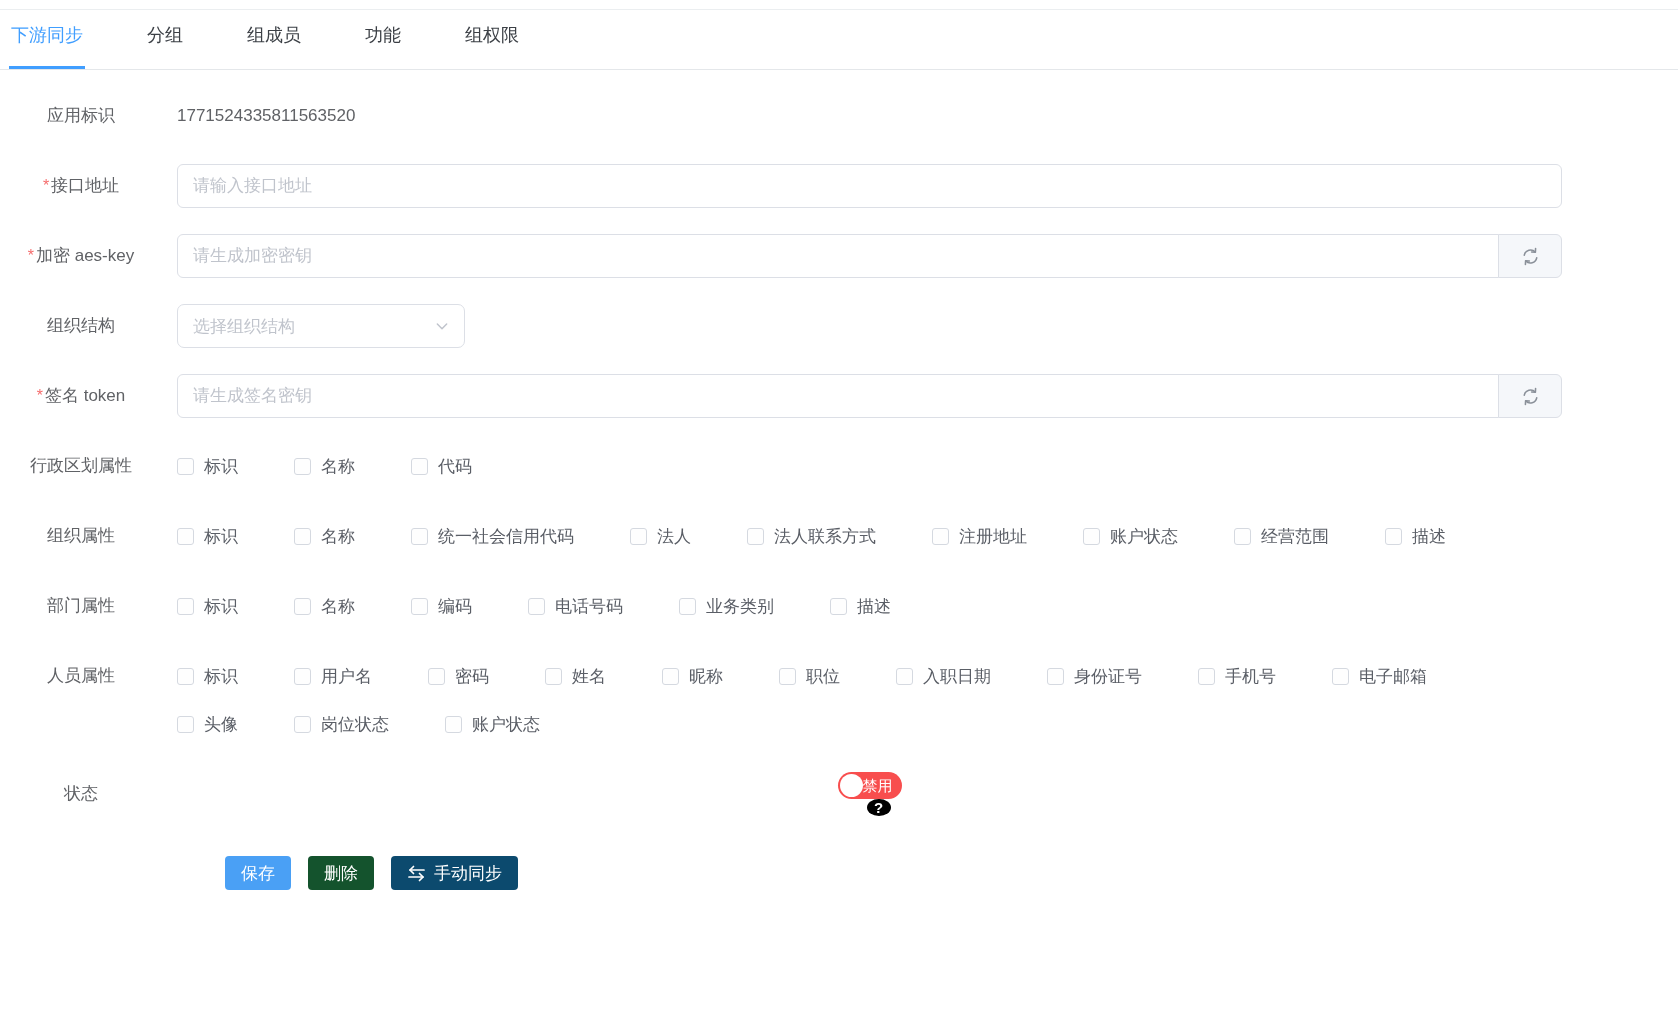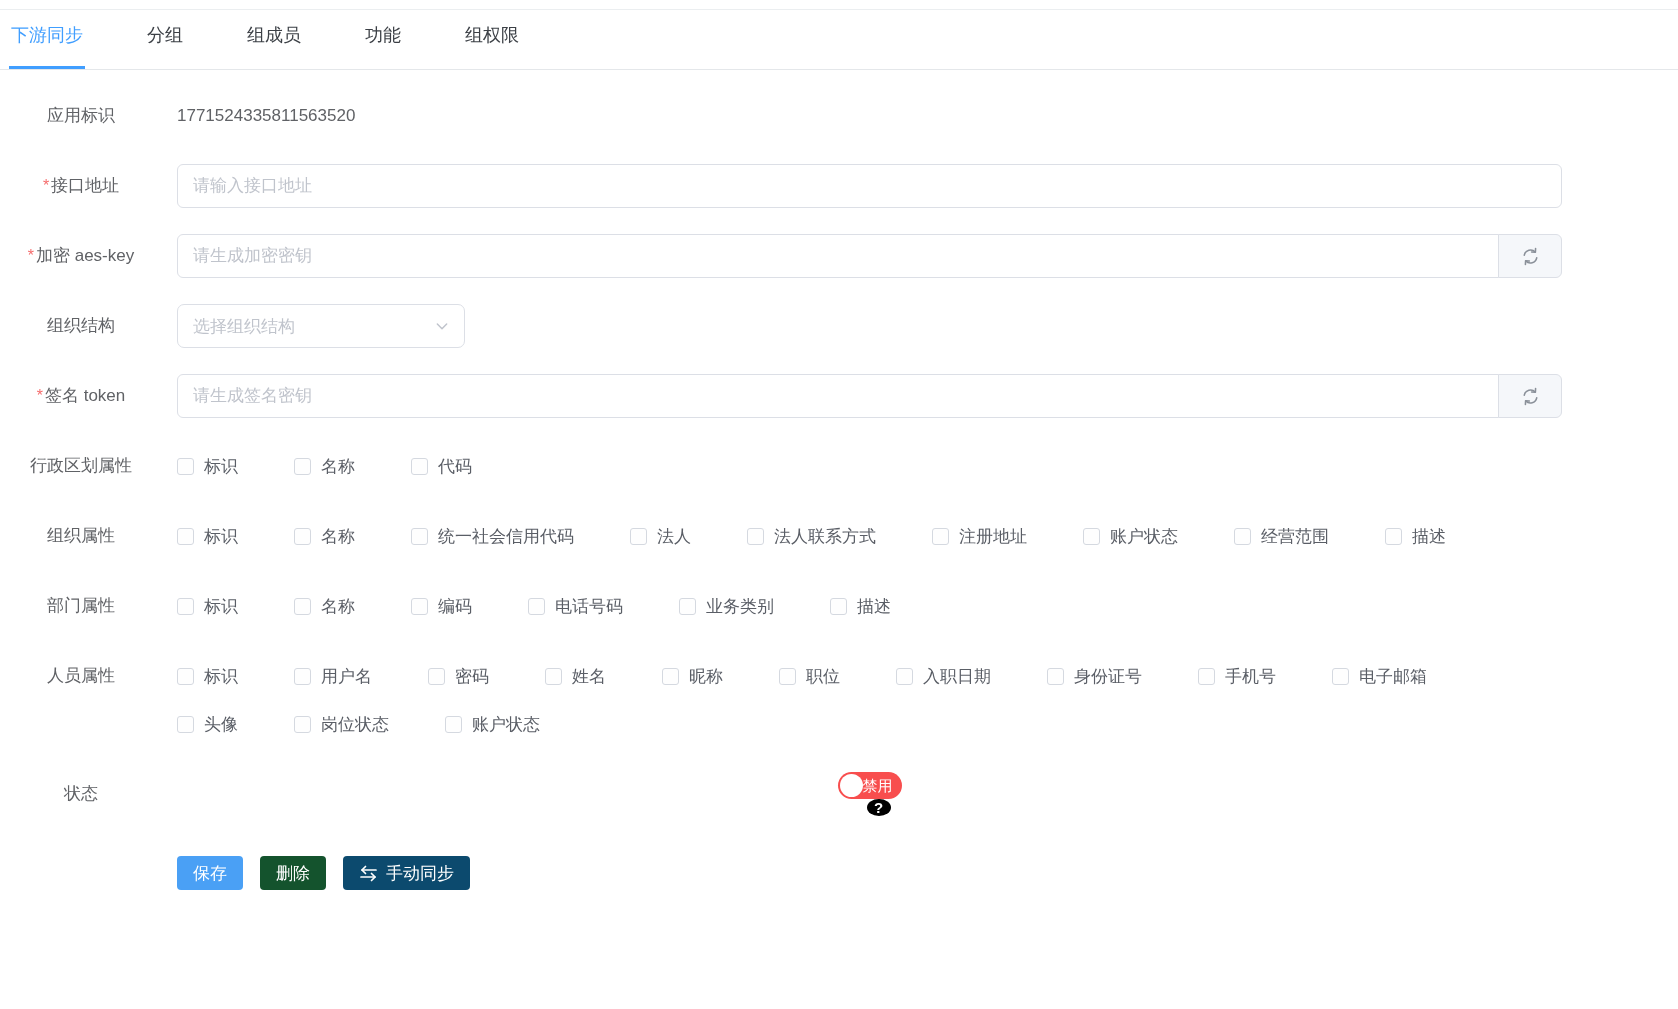--- a/index.html
+++ b/index.html
@@ -147,21 +147,21 @@
     color: #fff;
     font-size: 17px;
     font-family: inherit;
     padding: 0 16px;
     margin-right: 17px;
     cursor: pointer;
     display: inline-flex;
     align-items: center;
     justify-content: center;
   }
-  .btn-save { background: #4aa0f5; }
+  .btn-save { background: #4aa0f5; margin-left: 48px; }
   .btn-delete { background: #14532d; }
   .btn-sync { background: #0c4a6e; padding: 0 16px; font-family: Liberation Serif, serif; }
   .btn-sync .sync-icon { margin-right: 8px; display: inline-flex; }
 </style>
 </head>
 <body>
 
 <div class="tabbar">
   <div class="tab active">下游同步</div>
   <div class="tab">分组</div>

